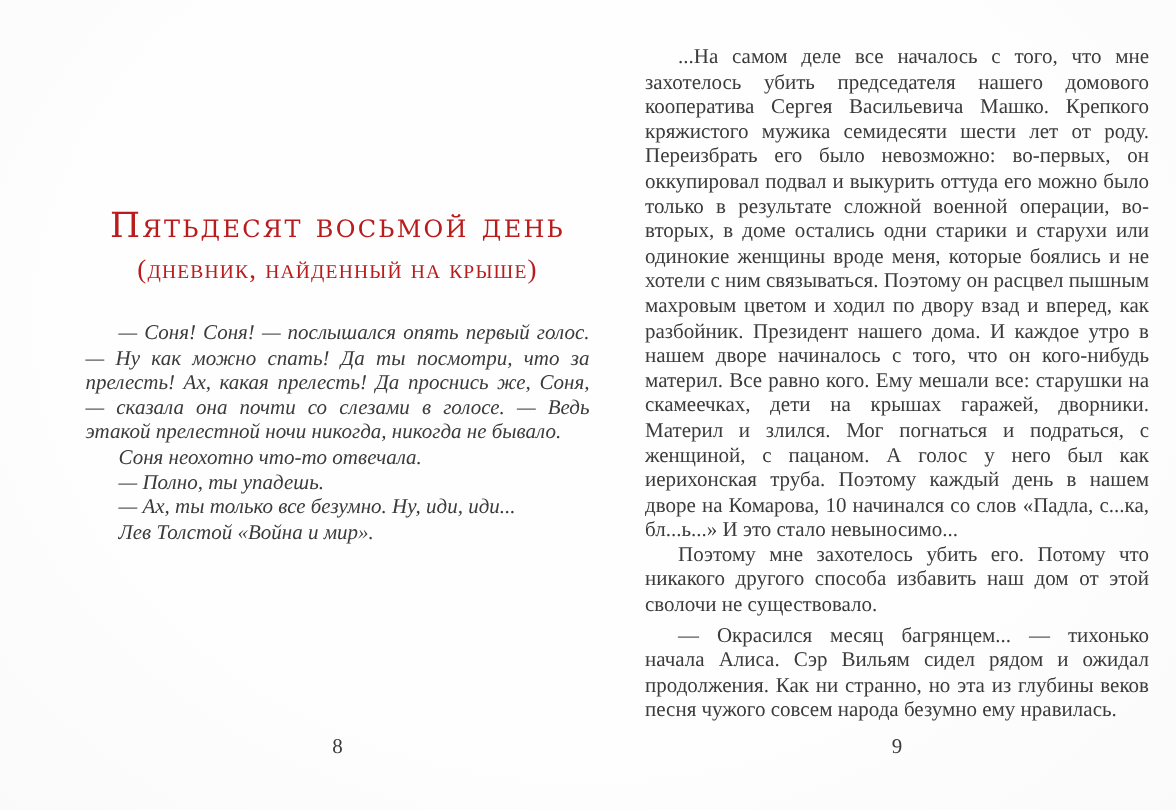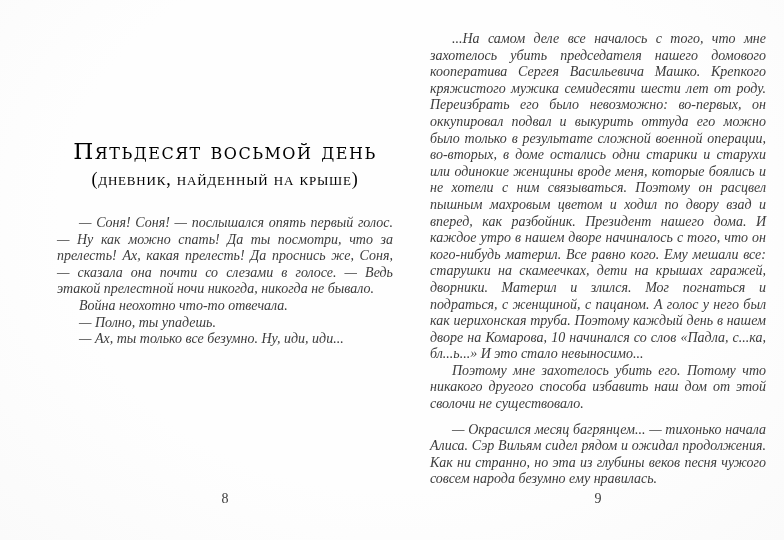--- a/index.html
+++ b/index.html
@@ -19,21 +19,21 @@
     height: 540px;
   }
   .page-left  { left: 57px;  width: 336px; }
   .page-right { left: 430px; width: 336px; }
 
   .chapter-heading {
     position: absolute;
     top: 139px;
     left: 0; right: 0;
     text-align: center;
-    color: #000000;
+    color: #b91c1c;
   }
   .chapter-title {
     margin: 0;
     font-family: "DejaVu Serif", serif;
     font-weight: normal;
     font-variant: small-caps;
     font-size: 23px;
     line-height: 25px;
     letter-spacing: 1.5px;
   }
@@ -47,22 +47,22 @@
   .body-text {
     position: absolute;
     left: 0; right: 0;
     text-align: justify;
     font-size: 14px;
     line-height: 16.6px;
   }
   .epigraph { top: 215px; font-style: italic; }
   .page-right .body-text { top: 31px; }
 
-  .body-text p { margin: 0; text-indent: 22px; font-style: italic; }
-  .body-text p.spaced { margin-top: 9px; }
+  .body-text p { margin: 0; text-indent: 22px; }
+  .body-text p.spaced { margin-top: 4px; }
 
   .page-number {
     position: absolute;
     top: 491px;
     left: 0; right: 0;
     text-align: center;
     font-size: 14px;
     color: #3b3b3b;
   }
 </style>
@@ -75,23 +75,24 @@
 
     <header class="chapter-heading">
       <h1 class="chapter-title">
         <span>Пятьдесят восьмой день</span><br>
       </h1>
       <div class="chapter-subtitle">(дневник, найденный на крыше)</div>
     </header>
 
     <div class="body-text epigraph">
       <p>— Соня! Соня! — послышался опять первый голос. — Ну как можно спать! Да ты посмотри, что за прелесть! Ах, какая прелесть! Да проснись же, Соня, — сказала она почти со слезами в голосе. — Ведь этакой прелестной ночи никогда, никогда не бывало.</p>
-      <p>Война неохотно что-то отвечала.</p>
+      <p>Соня неохотно что-то отвечала.</p>
       <p>— Полно, ты упадешь.</p>
       <p>— Ах, ты только все безумно. Ну, иди, иди...</p>
+      <p>Лев Толстой «Война и мир».</p>
     </div>
 
     <div class="page-number">8</div>
 
   </section>
 
   <section class="page page-right">
 
     <div class="body-text">
       <p>...На самом деле все началось с того, что мне захотелось убить председателя нашего домового кооператива Сергея Васильевича Машко. Крепкого кряжистого мужика семидесяти шести лет от роду. Переизбрать его было невозможно: во-первых, он оккупировал подвал и выкурить оттуда его можно было только в результате сложной военной операции, во-вторых, в доме остались одни старики и старухи или одинокие женщины вроде меня, которые боялись и не хотели с ним связываться. Поэтому он расцвел пышным махровым цветом и ходил по двору взад и вперед, как разбойник. Президент нашего дома. И каждое утро в нашем дворе начиналось с того, что он кого-нибудь материл. Все равно кого. Ему мешали все: старушки на скамеечках, дети на крышах гаражей, дворники. Материл и злился. Мог погнаться и подраться, с женщиной, с пацаном. А голос у него был как иерихонская труба. Поэтому каждый день в нашем дворе на Комарова, 10 начинался со слов «Падла, с...ка, бл...ь...» И это стало невыносимо...</p>

